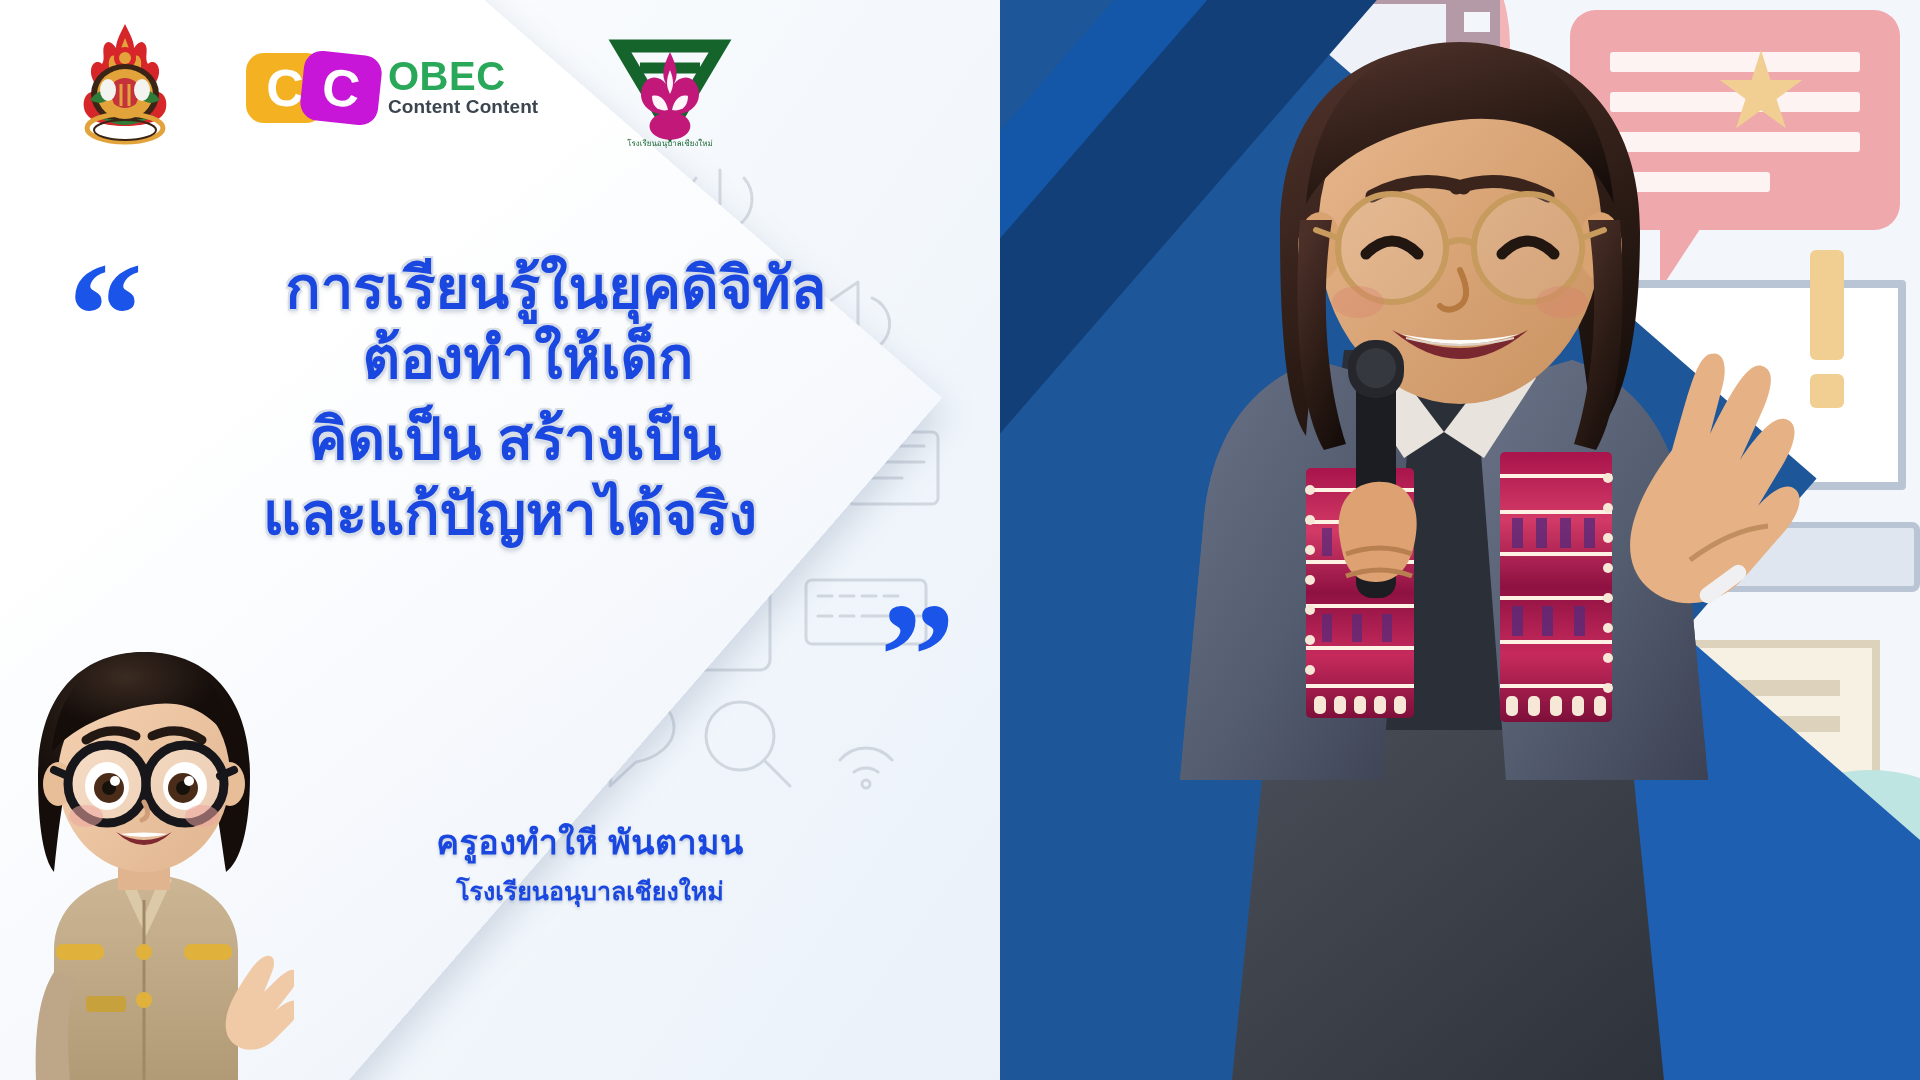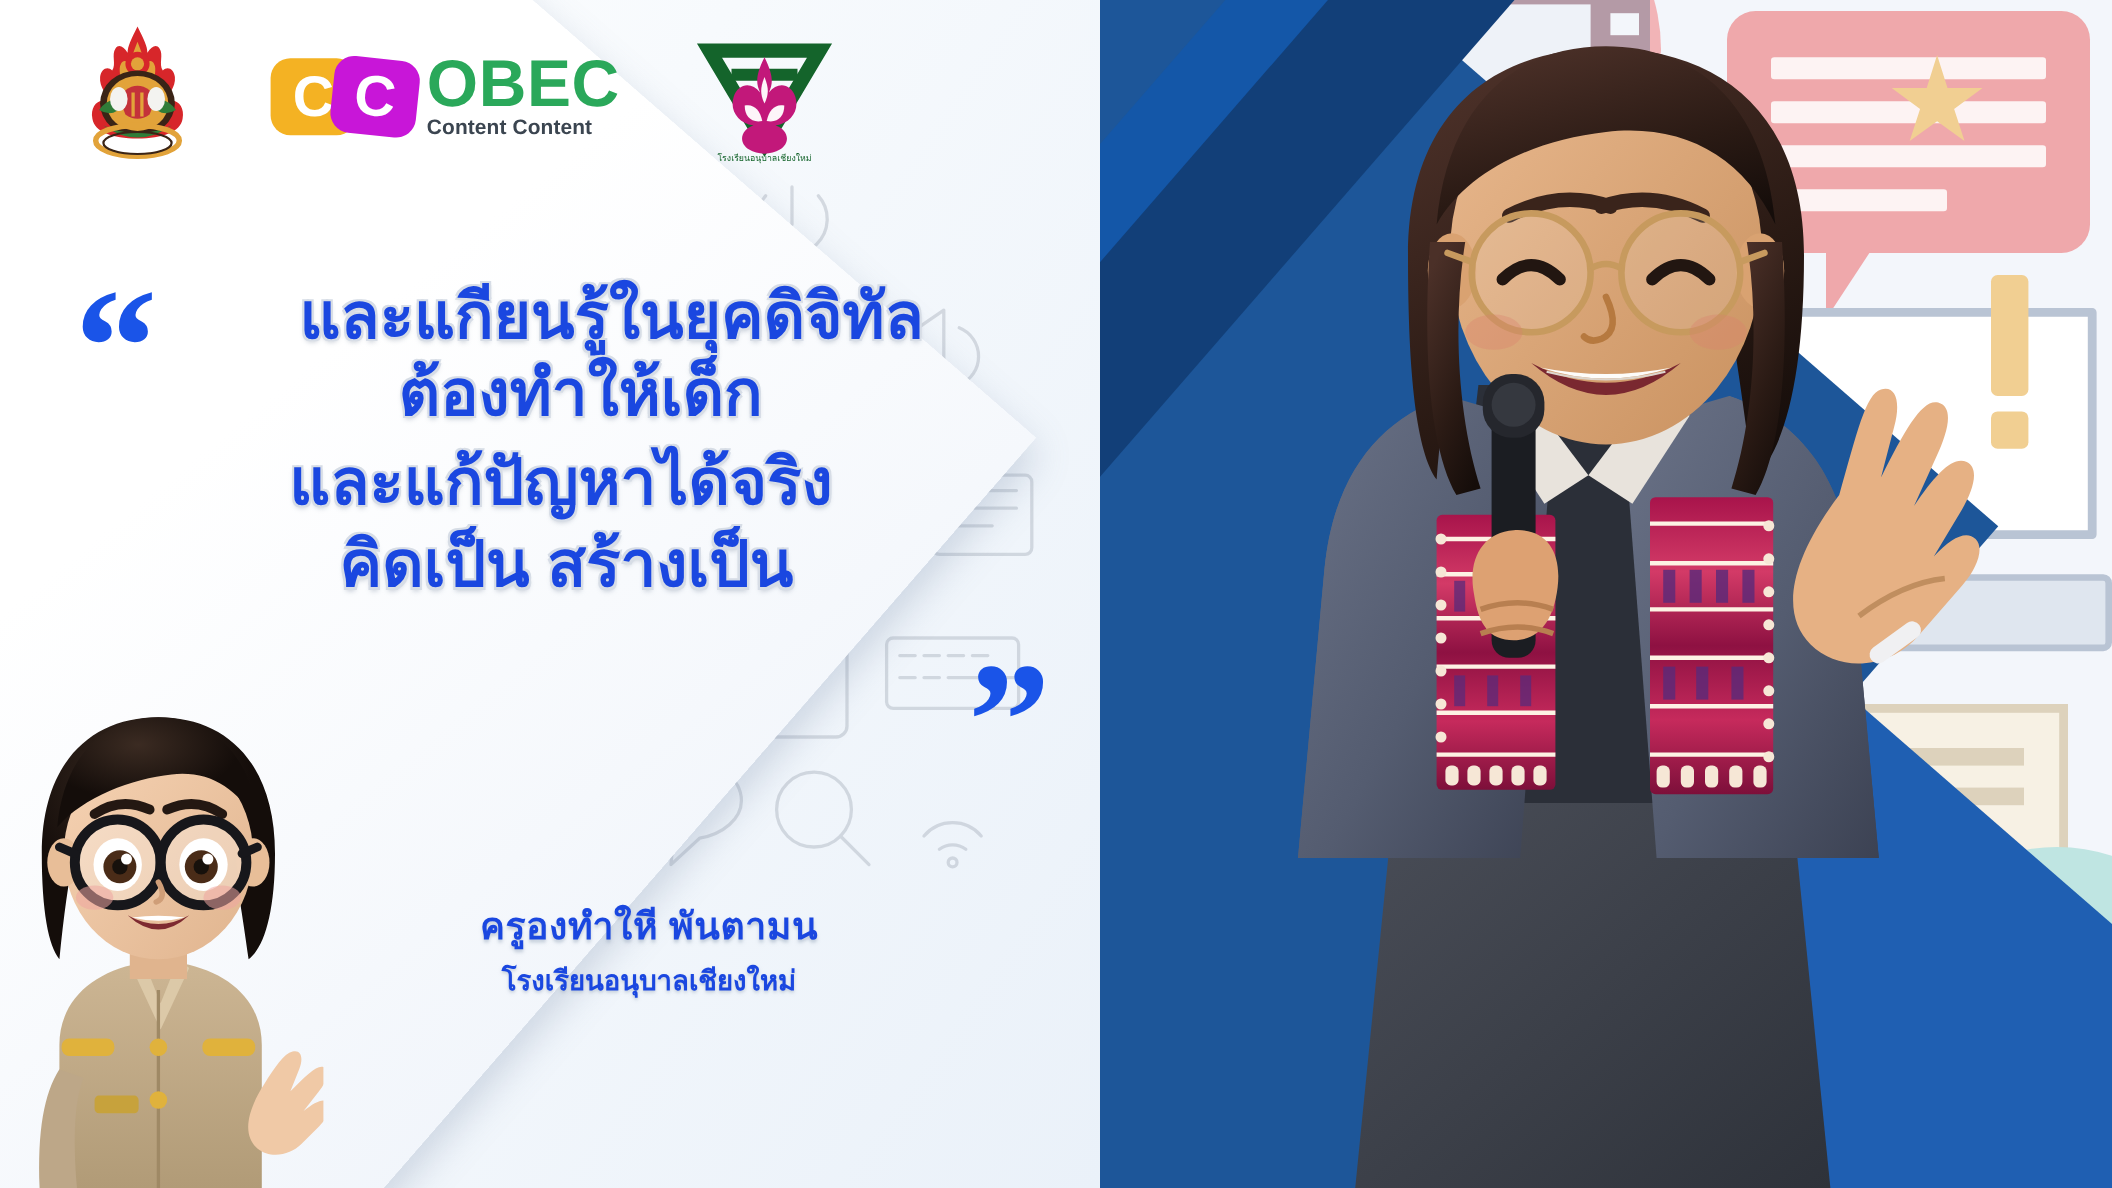--- a/index.html
+++ b/index.html
@@ -81,21 +81,21 @@
   .logo-garuda { width:106px; height:128px; }
   .logo-obec  { display:flex; align-items:center; gap:10px; }
   .cc-marks { position:relative; width:132px; height:78px; }
   .cc-a { position:absolute; left:0; top:6px; width:78px; height:70px; background:#f4b223;
           border-radius:18px; display:flex; align-items:center; justify-content:center; }
   .cc-b { position:absolute; left:56px; top:6px; width:78px; height:70px; background:#c816d8;
           border-radius:18px; display:flex; align-items:center; justify-content:center;
           transform:rotate(6deg); }
   .cc-letter { color:#fff; font-weight:700; font-size:52px; line-height:1; font-family:"Liberation Sans",sans-serif; }
   .obec-txt  { line-height:1.03; }
-  .obec-main { color:#2aa85a; font-weight:700; font-size:60px; letter-spacing:.5px; }
+  .obec-main { color:#2aa85a; font-weight:700; font-size:40px; letter-spacing:.5px; }
   .obec-sub  { color:#3b4550; font-weight:700; font-size:19px; letter-spacing:.1px; }
   .logo-school { width:128px; height:128px; }
 
   
   .headline { position:absolute; left:60px; top:250px; width:900px; z-index:45; }
   .quote-open { position:absolute; left:8px; top:20px; color:#1a54e8; font-size:150px;
                 font-weight:700; line-height:.6; font-family:"Liberation Serif",serif; }
   .quote-close{ position:absolute; left:820px; top:360px; color:#1a54e8; font-size:150px;
                 font-weight:700; line-height:.6; font-family:"Liberation Serif",serif; }
   .h-line { color:#1a47e0; font-weight:700; font-size:58px; line-height:1.30;
@@ -339,24 +339,24 @@
         <path d="M64 48 C60 58 60 64 64 72 C68 64 68 58 64 48 Z" fill="#fdf5f9"></path>
         <path d="M46 74 C54 72 60 78 62 88 C52 90 46 84 46 74 Z" fill="#fdf5f9"></path>
         <path d="M82 74 C74 72 68 78 66 88 C76 90 82 84 82 74 Z" fill="#fdf5f9"></path>
         <text x="64" y="124" font-size="8" fill="#14642b" text-anchor="middle" font-family="Liberation Sans, sans-serif">โรงเรียนอนุบาลเชียงใหม่</text>
       </svg>
     </div>
   </div>
 
   <div class="headline">
     <div class="quote-open">“</div>
-    <div class="h-line h-l1">และแกียนรู้ในยุคดิจิทัล</div>
+    <div class="h-line h-l1">การเรียนรู้ในยุคดิจิทัล</div>
     <div class="h-line h-l2">ต้องทำให้เด็ก</div>
+    <div class="h-line h-l3">คิดเป็น สร้างเป็น</div>
     <div class="h-line h-l4">และแก้ปัญหาได้จริง</div>
-    <div class="h-line h-l3">คิดเป็น สร้างเป็น</div>
     <div class="quote-close">”</div>
   </div>
 
   <div class="credit">
     <div class="credit-name">ครูองทำใหี   พันตามน</div>
     <div class="credit-school">โรงเรียนอนุบาลเชียงใหม่</div>
   </div>
 
   <div class="mascot">
     <svg viewBox="0 0 300 480">

